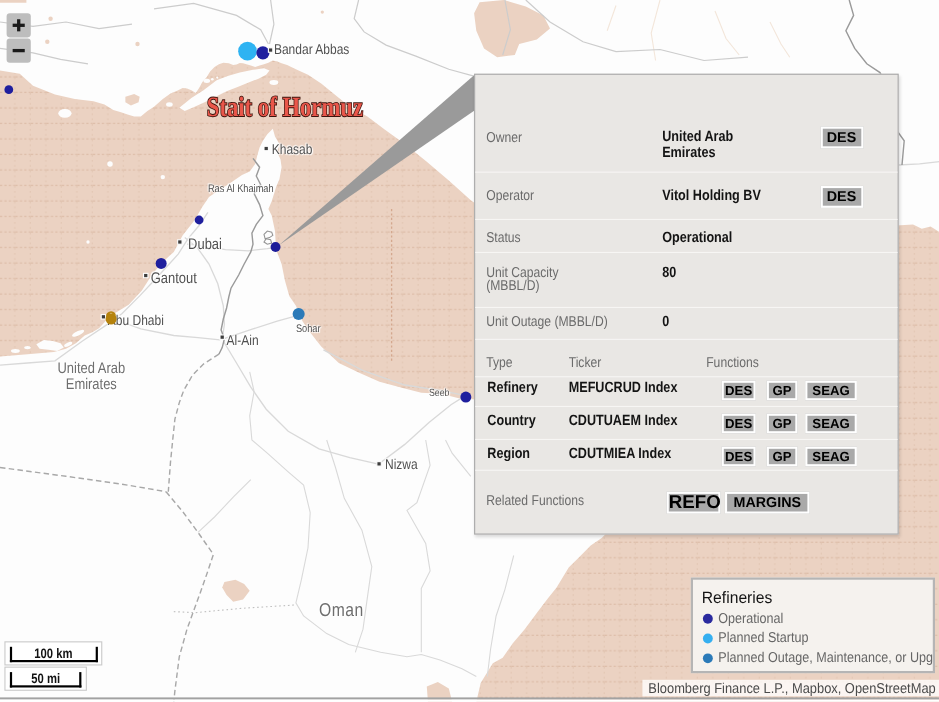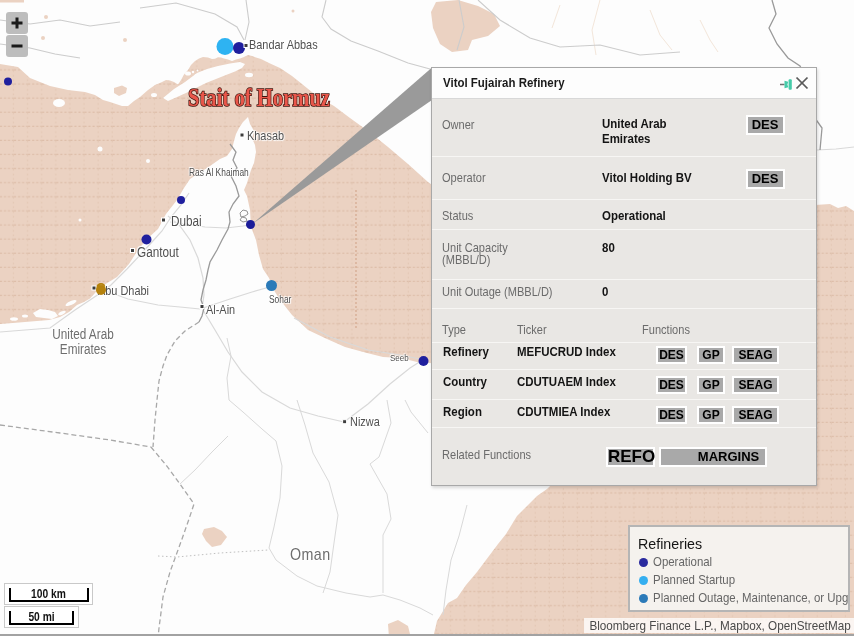--- a/index.html
+++ b/index.html
@@ -159,32 +159,20 @@
 <div style="position:absolute;left:6px;top:35px;width:22px;height:22px;background:#bdbdbd;border-radius:3px;"></div>
 <svg style="position:absolute;left:6px;top:12px;" width="22" height="45">
   <g fill="#1a1a1a">
     <rect x="5.5" y="9.5" width="11" height="3"></rect>
     <rect x="9.5" y="5.5" width="3" height="11"></rect>
     <rect x="5.5" y="32.5" width="11" height="3"></rect>
   </g>
 </svg>
 
 <div class="panel">
-  <div class="ptitle">
-      <span>Vitol Fujairah Refinery</span>
-    <svg style="position:absolute;right:23px;top:10px;" width="13" height="13">
-      <line x1="0" y1="6.5" x2="4.5" y2="6.5" stroke="#6e6e6e" stroke-width="1.5"></line>
-      <path d="M4.5,2.8 L8.3,3.8 L7.4,6.5 L8.3,9.2 L4.5,10.2 Z" fill="#46cba9"></path>
-      <rect x="8.6" y="1.2" width="3.2" height="10.6" rx="1" fill="#46cba9"></rect>
-    </svg>
-    <svg style="position:absolute;right:7px;top:8px;" width="14" height="14">
-      <line x1="1.5" y1="1.5" x2="12.5" y2="12.5" stroke="#5a5a5a" stroke-width="1.7"></line>
-      <line x1="12.5" y1="1.5" x2="1.5" y2="12.5" stroke="#5a5a5a" stroke-width="1.7"></line>
-    </svg>
-  </div>
 
   <div class="sep" style="top:88px;"></div>
   <div class="sep" style="top:131px;"></div>
   <div class="sep" style="top:161px;"></div>
   <div class="sep" style="top:211px;"></div>
   <div class="sep" style="top:240px;"></div>
   <div class="sep" style="top:274px;"></div>
   <div class="sep" style="top:301px;"></div>
   <div class="sep" style="top:331px;"></div>
   <div class="sep" style="top:359px;"></div>
@@ -223,21 +211,21 @@
   <div class="btn" style="left:300px;top:308px;width:43px;height:14px;font-size:12px;line-height:14px;">SEAG</div>
 
   <div class="fval" style="left:11px;top:336px;">Region</div>
   <div class="fval" style="left:85px;top:336px;">CDUTMIEA Index</div>
   <div class="btn" style="left:224px;top:338px;width:27px;height:14px;font-size:12px;line-height:14px;">DES</div>
   <div class="btn" style="left:265px;top:338px;width:24px;height:14px;font-size:12px;line-height:14px;">GP</div>
   <div class="btn" style="left:300px;top:338px;width:43px;height:14px;font-size:12px;line-height:14px;">SEAG</div>
 
   <div class="flabel" style="left:10px;top:379px;">Related Functions</div>
   <div class="btn" style="left:174px;top:379px;width:45px;height:16px;font-size:17px;line-height:16px;">REFO</div>
-  <div class="btn" style="left:227px;top:379px;width:73px;height:16px;font-size:13px;line-height:16px;padding-left:31px;">MARGINS</div>
+  <div class="btn" style="left:227px;top:379px;width:73px;height:16px;font-size:13px;line-height:16px;">MARGINS</div>
 </div>
 
 <div class="legend">
   <div style="position:absolute;left:8px;top:8px;font-size:15px;color:#141414;transform:scaleX(0.95);transform-origin:0 0;">Refineries</div>
   <div style="position:absolute;left:9px;top:31px;width:9px;height:9px;border-radius:50%;background:#2a2a9e;"></div>
   <div style="position:absolute;left:23px;top:27px;font-size:13px;color:#666;transform:scaleX(0.88);transform-origin:0 0;">Operational</div>
   <div style="position:absolute;left:9px;top:49px;width:9px;height:9px;border-radius:50%;background:#35aff0;"></div>
   <div style="position:absolute;left:23px;top:45px;font-size:13px;color:#666;transform:scaleX(0.88);transform-origin:0 0;">Planned Startup</div>
   <div style="position:absolute;left:9px;top:67px;width:9px;height:9px;border-radius:50%;background:#2b7ab8;"></div>
   <div style="position:absolute;left:23px;top:63px;font-size:13px;color:#666;white-space:nowrap;transform:scaleX(0.88);transform-origin:0 0;">Planned Outage, Maintenance, or Upgrade</div>

